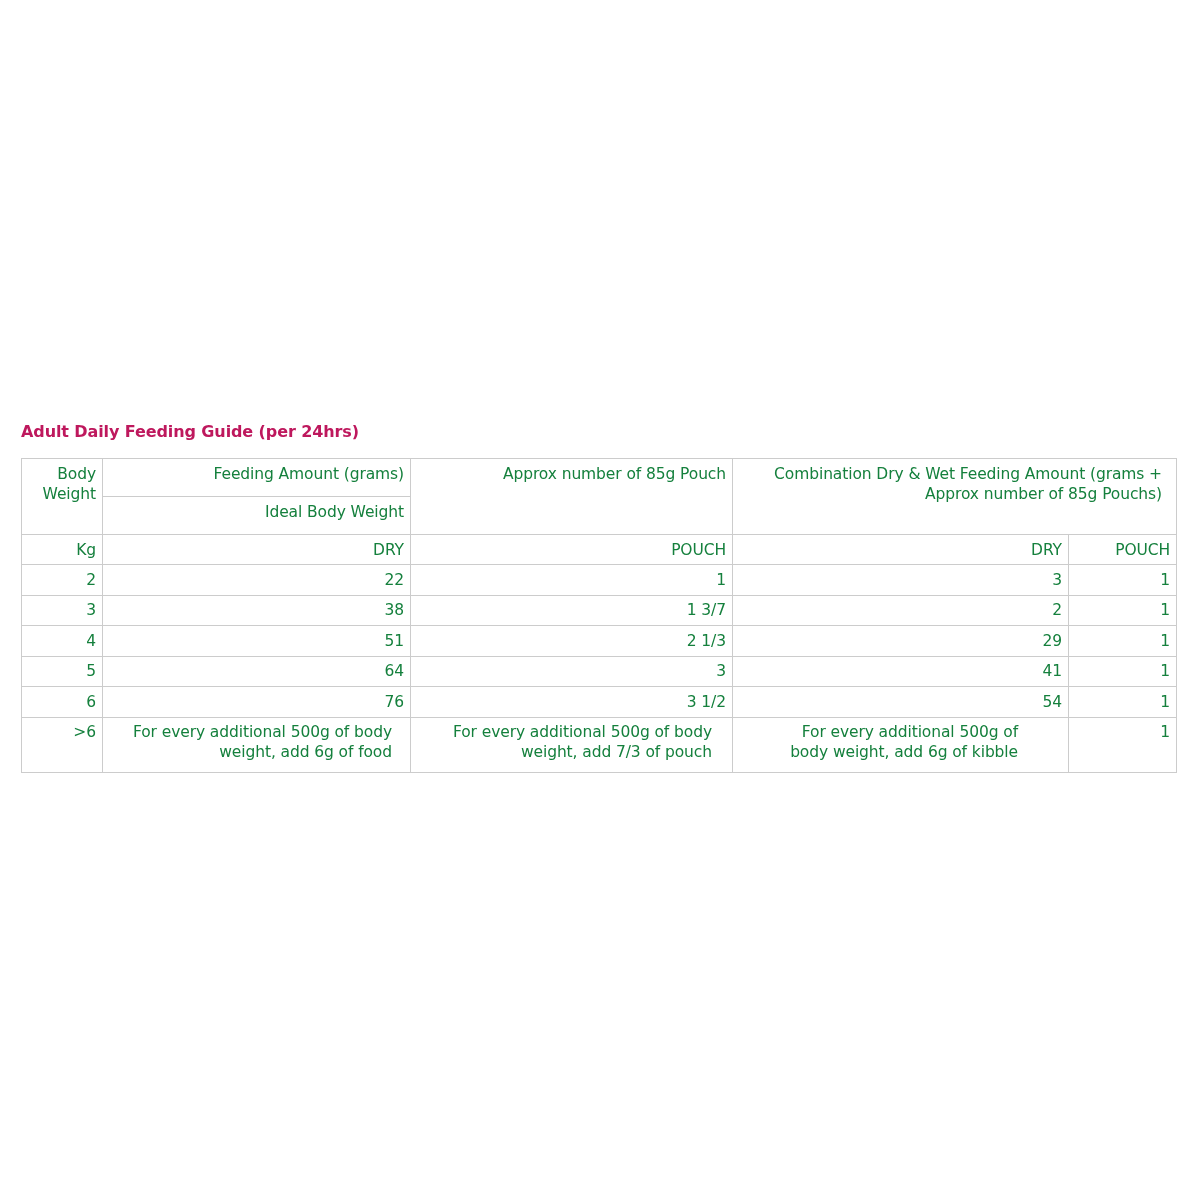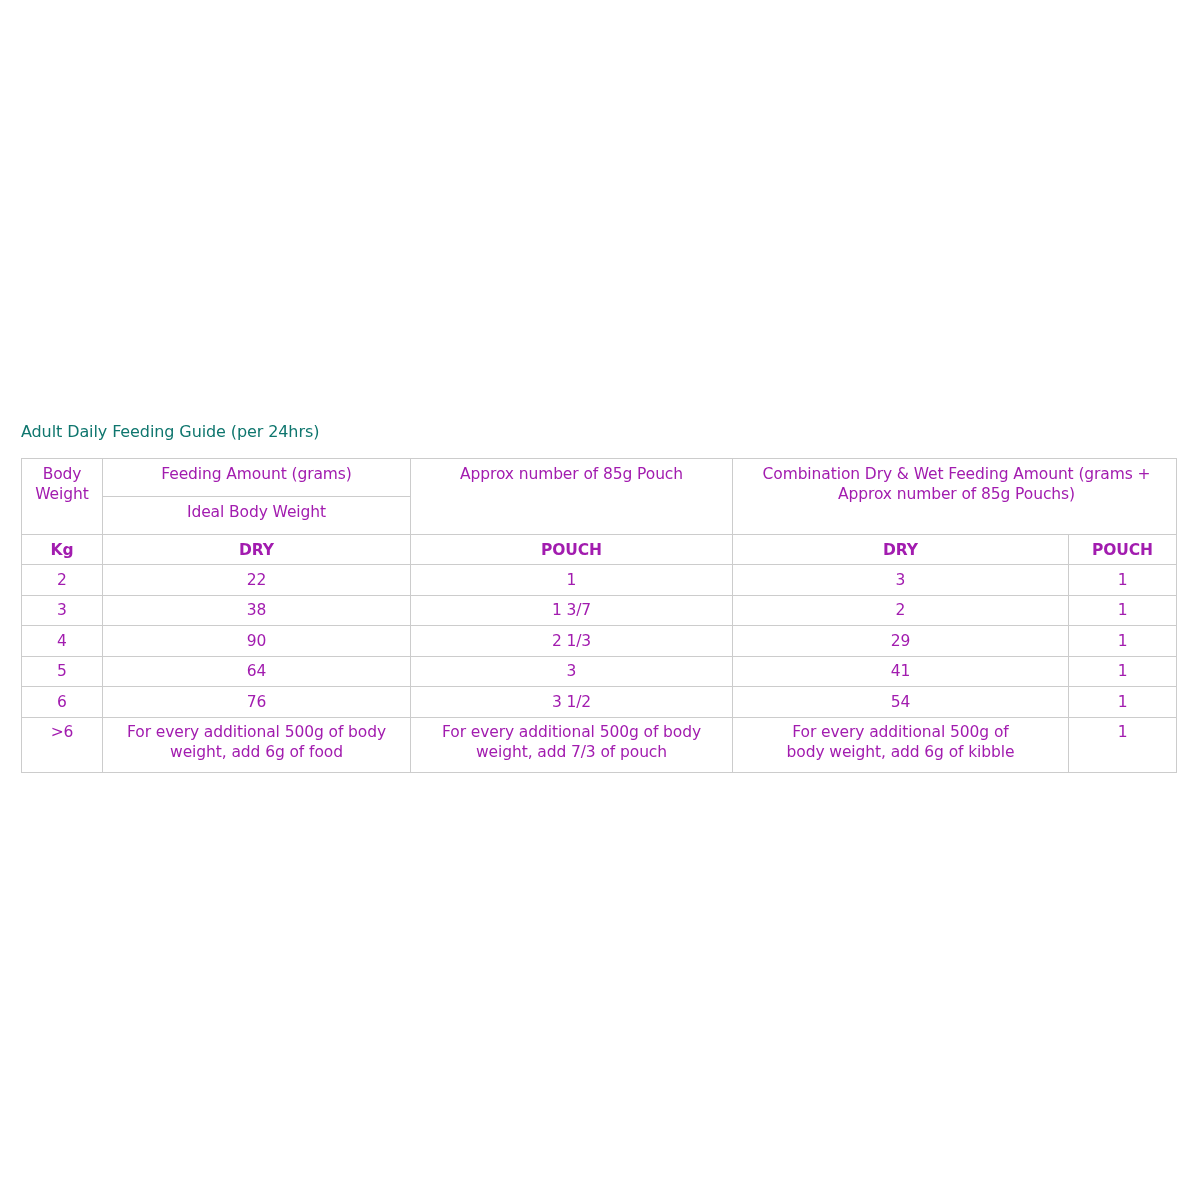--- a/index.html
+++ b/index.html
@@ -15,49 +15,50 @@
       color: #222222;
       overflow: hidden;
     }
     .guide-title {
       position: absolute;
       left: 21px;
       top: 422px;
       font-size: 16px;
       line-height: 20px;
       letter-spacing: -0.1px;
-      color: #0f766e;
+      color: #be185d;
       white-space: nowrap;
+      font-weight: bold;
     }
     table.feed {
       position: absolute;
       left: 21px;
       top: 458px;
       width: 1155px;
       border-collapse: collapse;
       table-layout: fixed;
       font-size: 15.5px;
       letter-spacing: -0.1px;
     }
     table.feed td {
       border: 1px solid #cccccc;
-      text-align: center;
+      text-align: right;
       padding: 0 6px;
       line-height: 20px;
-      color: #a21caf;
+      color: #15803d;
     }
     col.c1 { width: 81px; }
     col.c2 { width: 308px; }
     col.c3 { width: 322px; }
     col.c4 { width: 336px; }
     col.c5 { width: 108px; }
 
     tr.h1 td { height: 32px; vertical-align: top; padding-top: 5px; }
     tr.h2 td { height: 32px; vertical-align: top; padding-top: 5px; }
-    tr.sub td { height: 29px; font-weight: bold; vertical-align: middle; }
+    tr.sub td { height: 29px; font-weight: normal; vertical-align: middle; }
     tr.data td { height: 29.5px; vertical-align: middle; }
     tr.last td { height: 50px; vertical-align: top; padding-top: 4px; }
   </style>
 </head>
 <body>
 
 <div class="guide-title">Adult Daily Feeding Guide (per 24hrs)</div>
 
 <table class="feed">
   <colgroup>
@@ -93,21 +94,21 @@
   </tr>
   <tr class="data">
     <td>3</td>
     <td>38</td>
     <td>1 3/7</td>
     <td>2</td>
     <td>1</td>
   </tr>
   <tr class="data">
     <td>4</td>
-    <td>90</td>
+    <td>51</td>
     <td>2 1/3</td>
     <td>29</td>
     <td>1</td>
   </tr>
   <tr class="data">
     <td>5</td>
     <td>64</td>
     <td>3</td>
     <td>41</td>
     <td>1</td>

